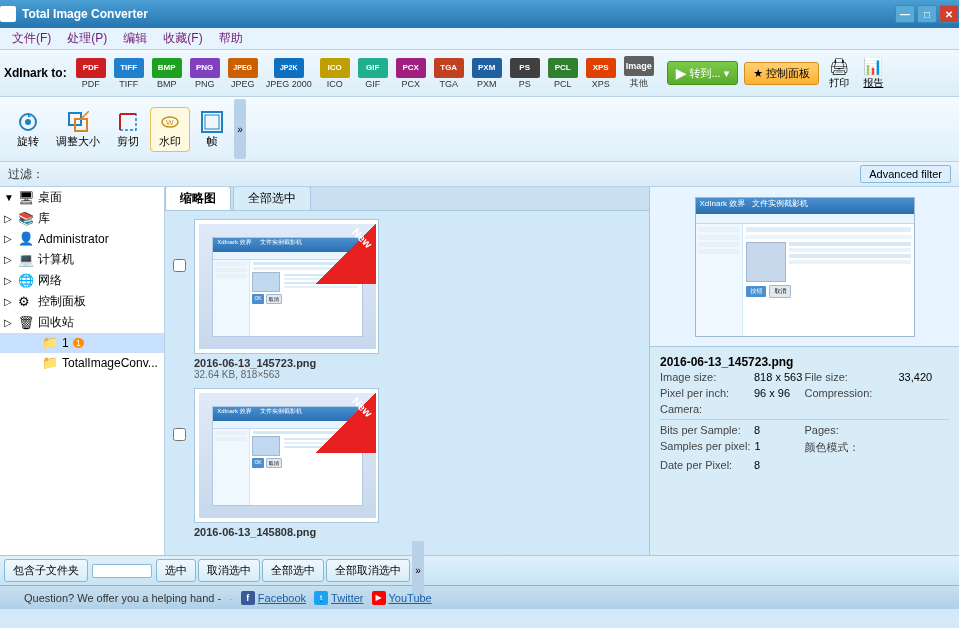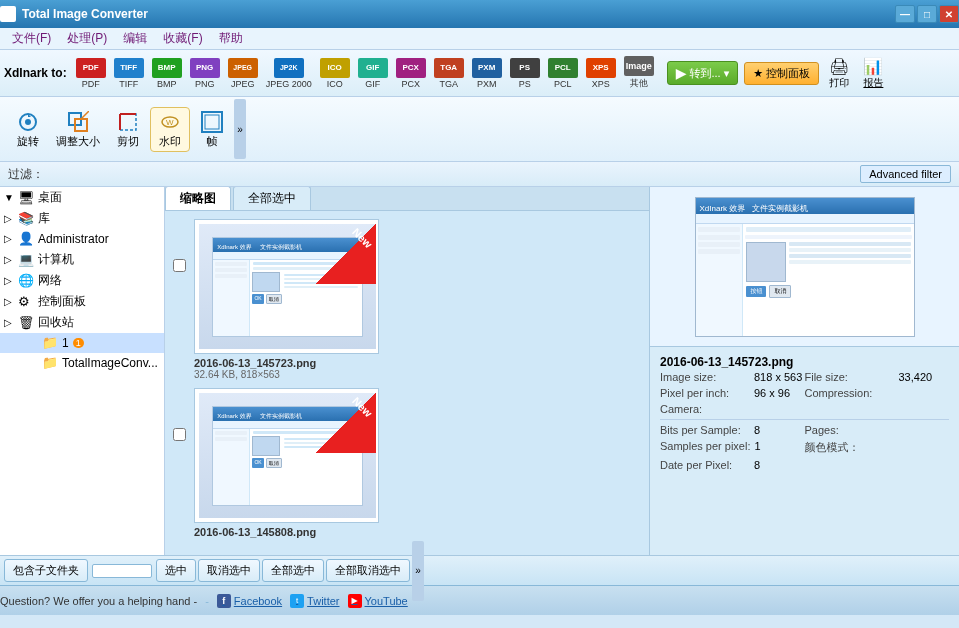--- a/index.html
+++ b/index.html
@@ -328,21 +328,21 @@
       width: 85%; height: 80%;
       background: #f8fbff;
       border: 1px solid #b0c8e0;
       position: relative;
       font-size: 7px;
       overflow: hidden;
     }
     .sim-header {
       background: linear-gradient(to bottom, #4a90d0, #2a70b0);
       height: 14px;
-      display: flex; align-items: flex-end; padding: 0 4px;
+      display: flex; align-items: flex-start; padding: 0 4px;
       color: white; font-size: 7px;
     }
     .sim-toolbar {
       background: #e8f4ff;
       height: 8px;
       border-bottom: 1px solid #c0d8f0;
     }
     .sim-body {
       display: flex; height: calc(100% - 22px);
     }
@@ -443,24 +443,24 @@
       width: 60px; height: 14px;
       background: white;
       border: 1px solid #88b8d8;
       border-radius: 2px;
       margin: 0 2px;
     }
 
     
     #status-bar {
       background: linear-gradient(to bottom, #c8e0f0, #b0d0e8);
-      height: 30px;
+      height: 24px;
       display: flex;
       align-items: center;
-      padding: 0 0;
+      padding: 0 24px;
       font-size: 11px;
       border-top: 1px solid #88b8d8;
       gap: 8px;
       text-align: center;
     }
     .status-text { color: #333; }
     .status-sep { color: #88b8d8; }
     .social-link {
       display: flex; align-items: center; gap: 3px;
       color: #1a5fa8; cursor: pointer; text-decoration: underline;

